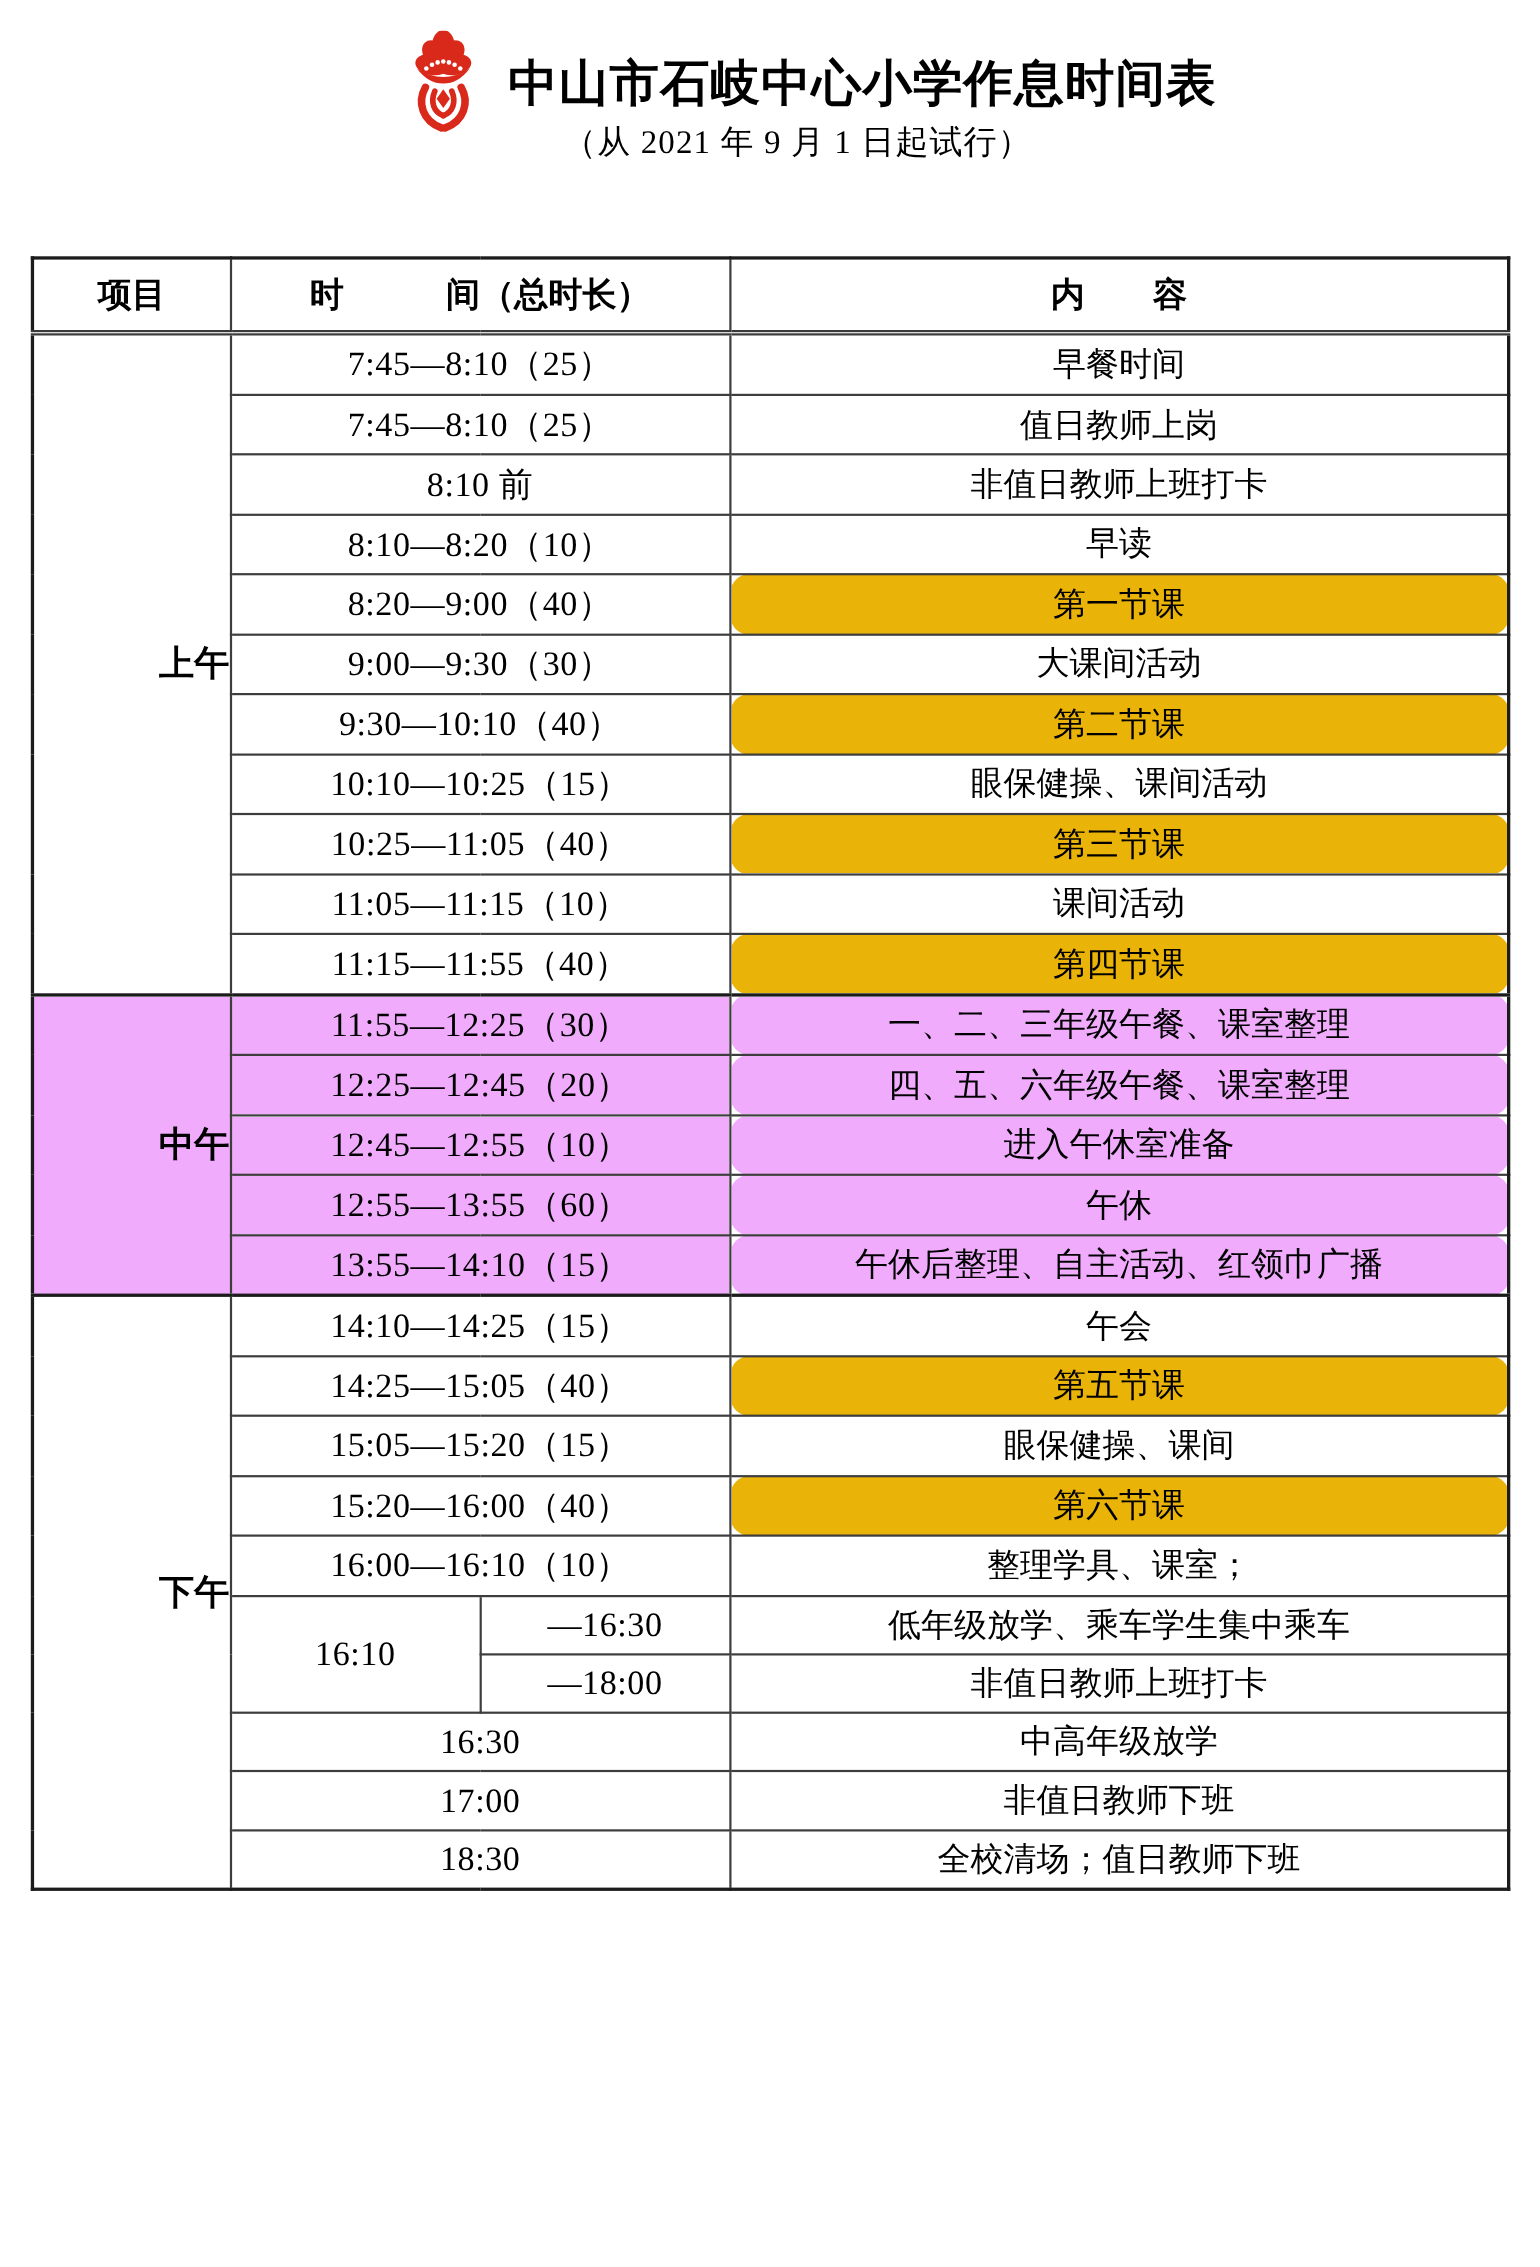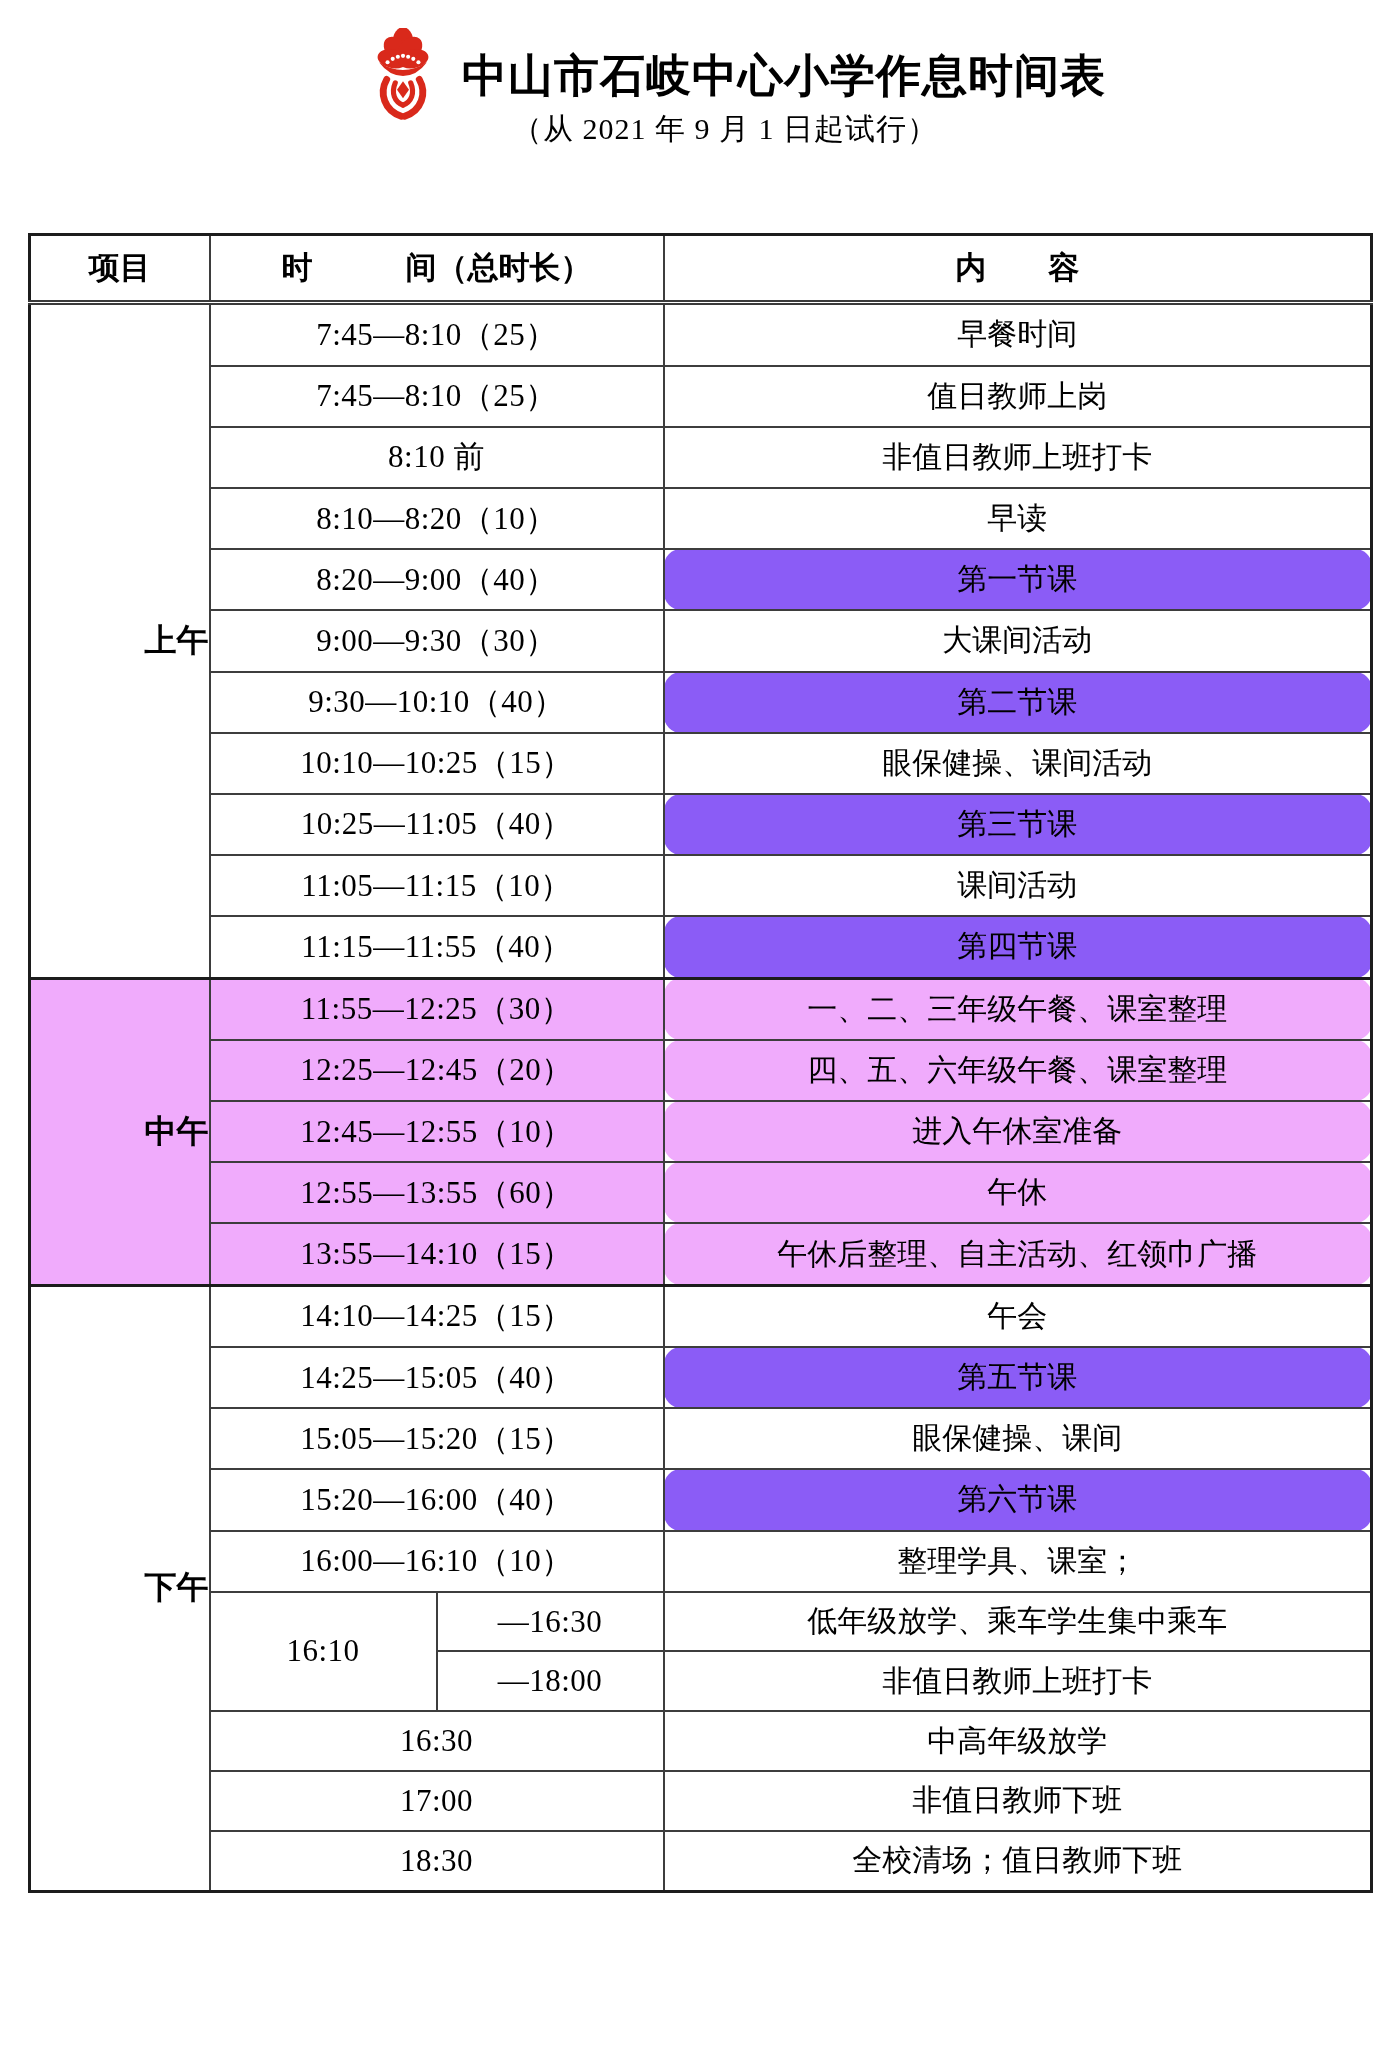--- a/index.html
+++ b/index.html
@@ -41,21 +41,21 @@
     letter-spacing: 1px;
     white-space: nowrap;
   }
 
   
   table.timetable {
     position: absolute;
     left: 28px;
     top: 233px;
     width: 1342px;
-    height: 1660px;
+    height: 1486px;
     border-collapse: collapse;
     table-layout: fixed;
     border: 3px solid #1c1c1c;
   }
   .timetable th, .timetable td {
     border: 2px solid #3d3d3d;
     text-align: center;
     vertical-align: middle;
     padding: 0;
     overflow: hidden;
@@ -77,21 +77,21 @@
   td.time {
     font-size: 31px;
     letter-spacing: 0.5px;
     white-space: nowrap;
   }
   td.content {
     font-size: 30px;
     white-space: nowrap;
     border-radius: 17px;
   }
-  td.hl   { background: #8b5cf6; margin-top: 28px; }   
+  td.hl   { background: #eab308; margin-top: 28px; }   
   tr.green > td { background: #f0abfc; }  
   tr.section-start > td { border-top: 3px solid #1c1c1c; }
 </style>
 </head>
 <body>
 
 <div class="header-row">
   <svg class="logo" viewBox="0 0 100 112" xmlns="http://www.w3.org/2000/svg">
     <g fill="#D9291B">
       <ellipse cx="50" cy="16" rx="12" ry="17"></ellipse>

